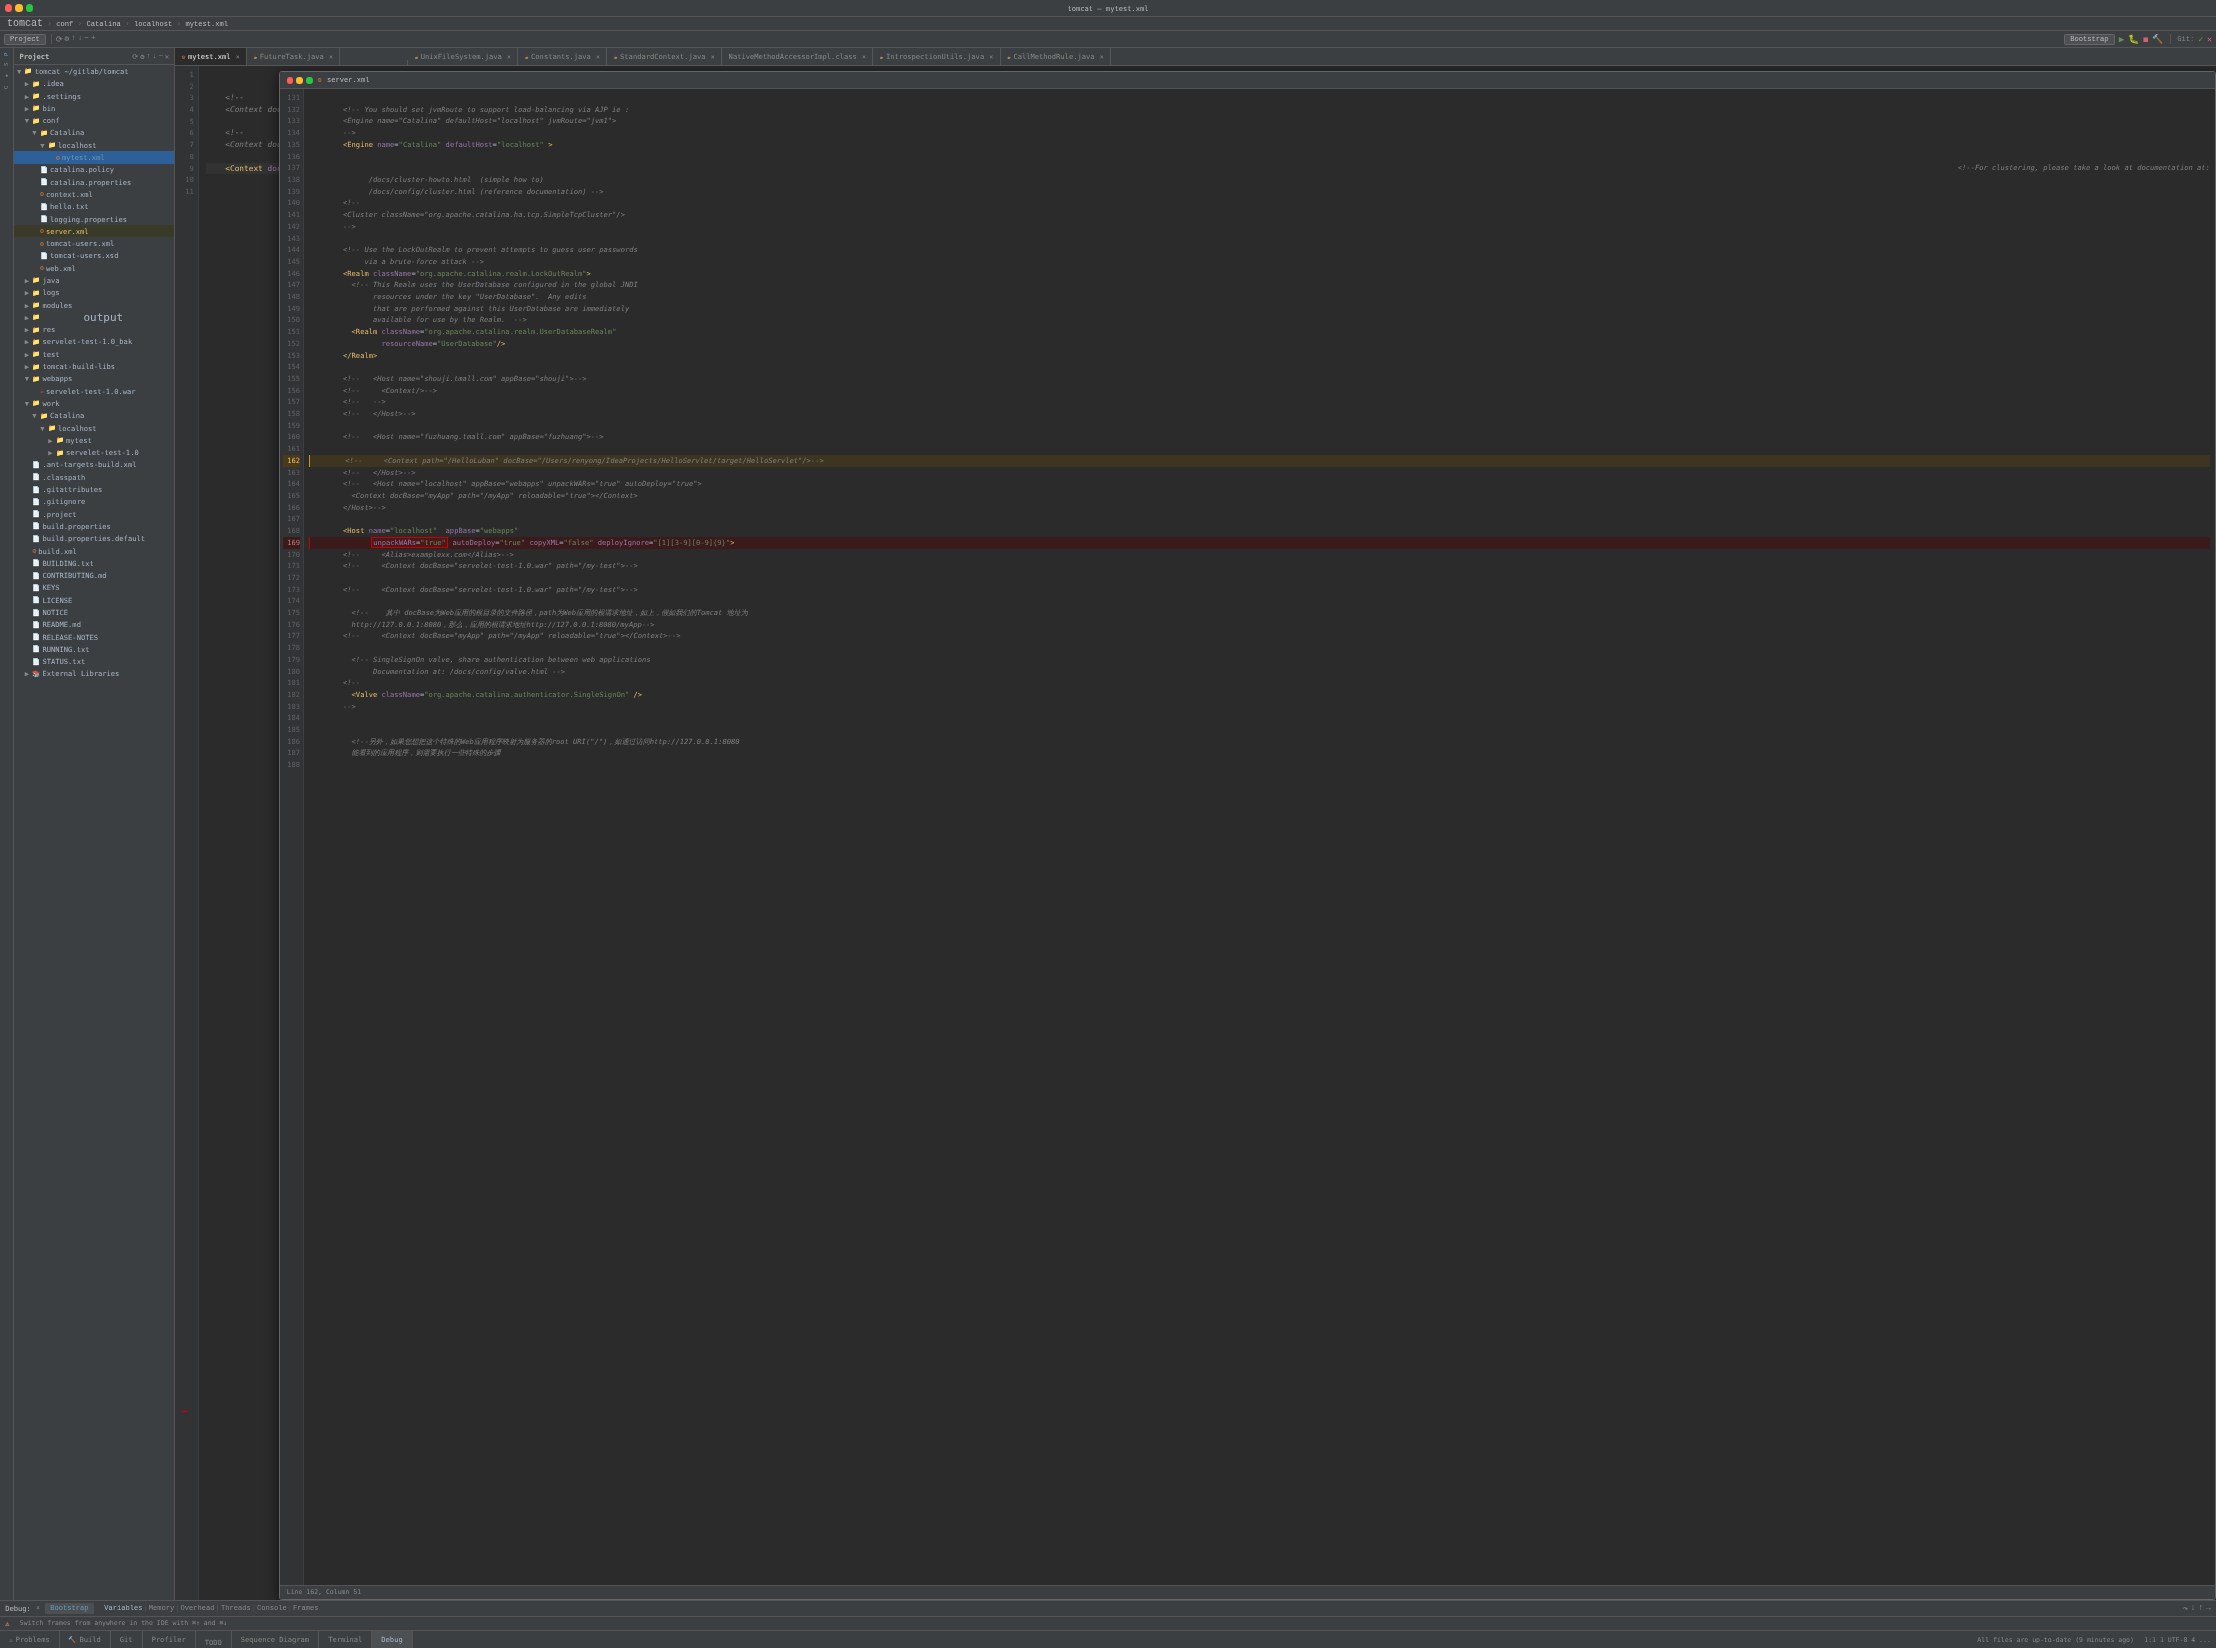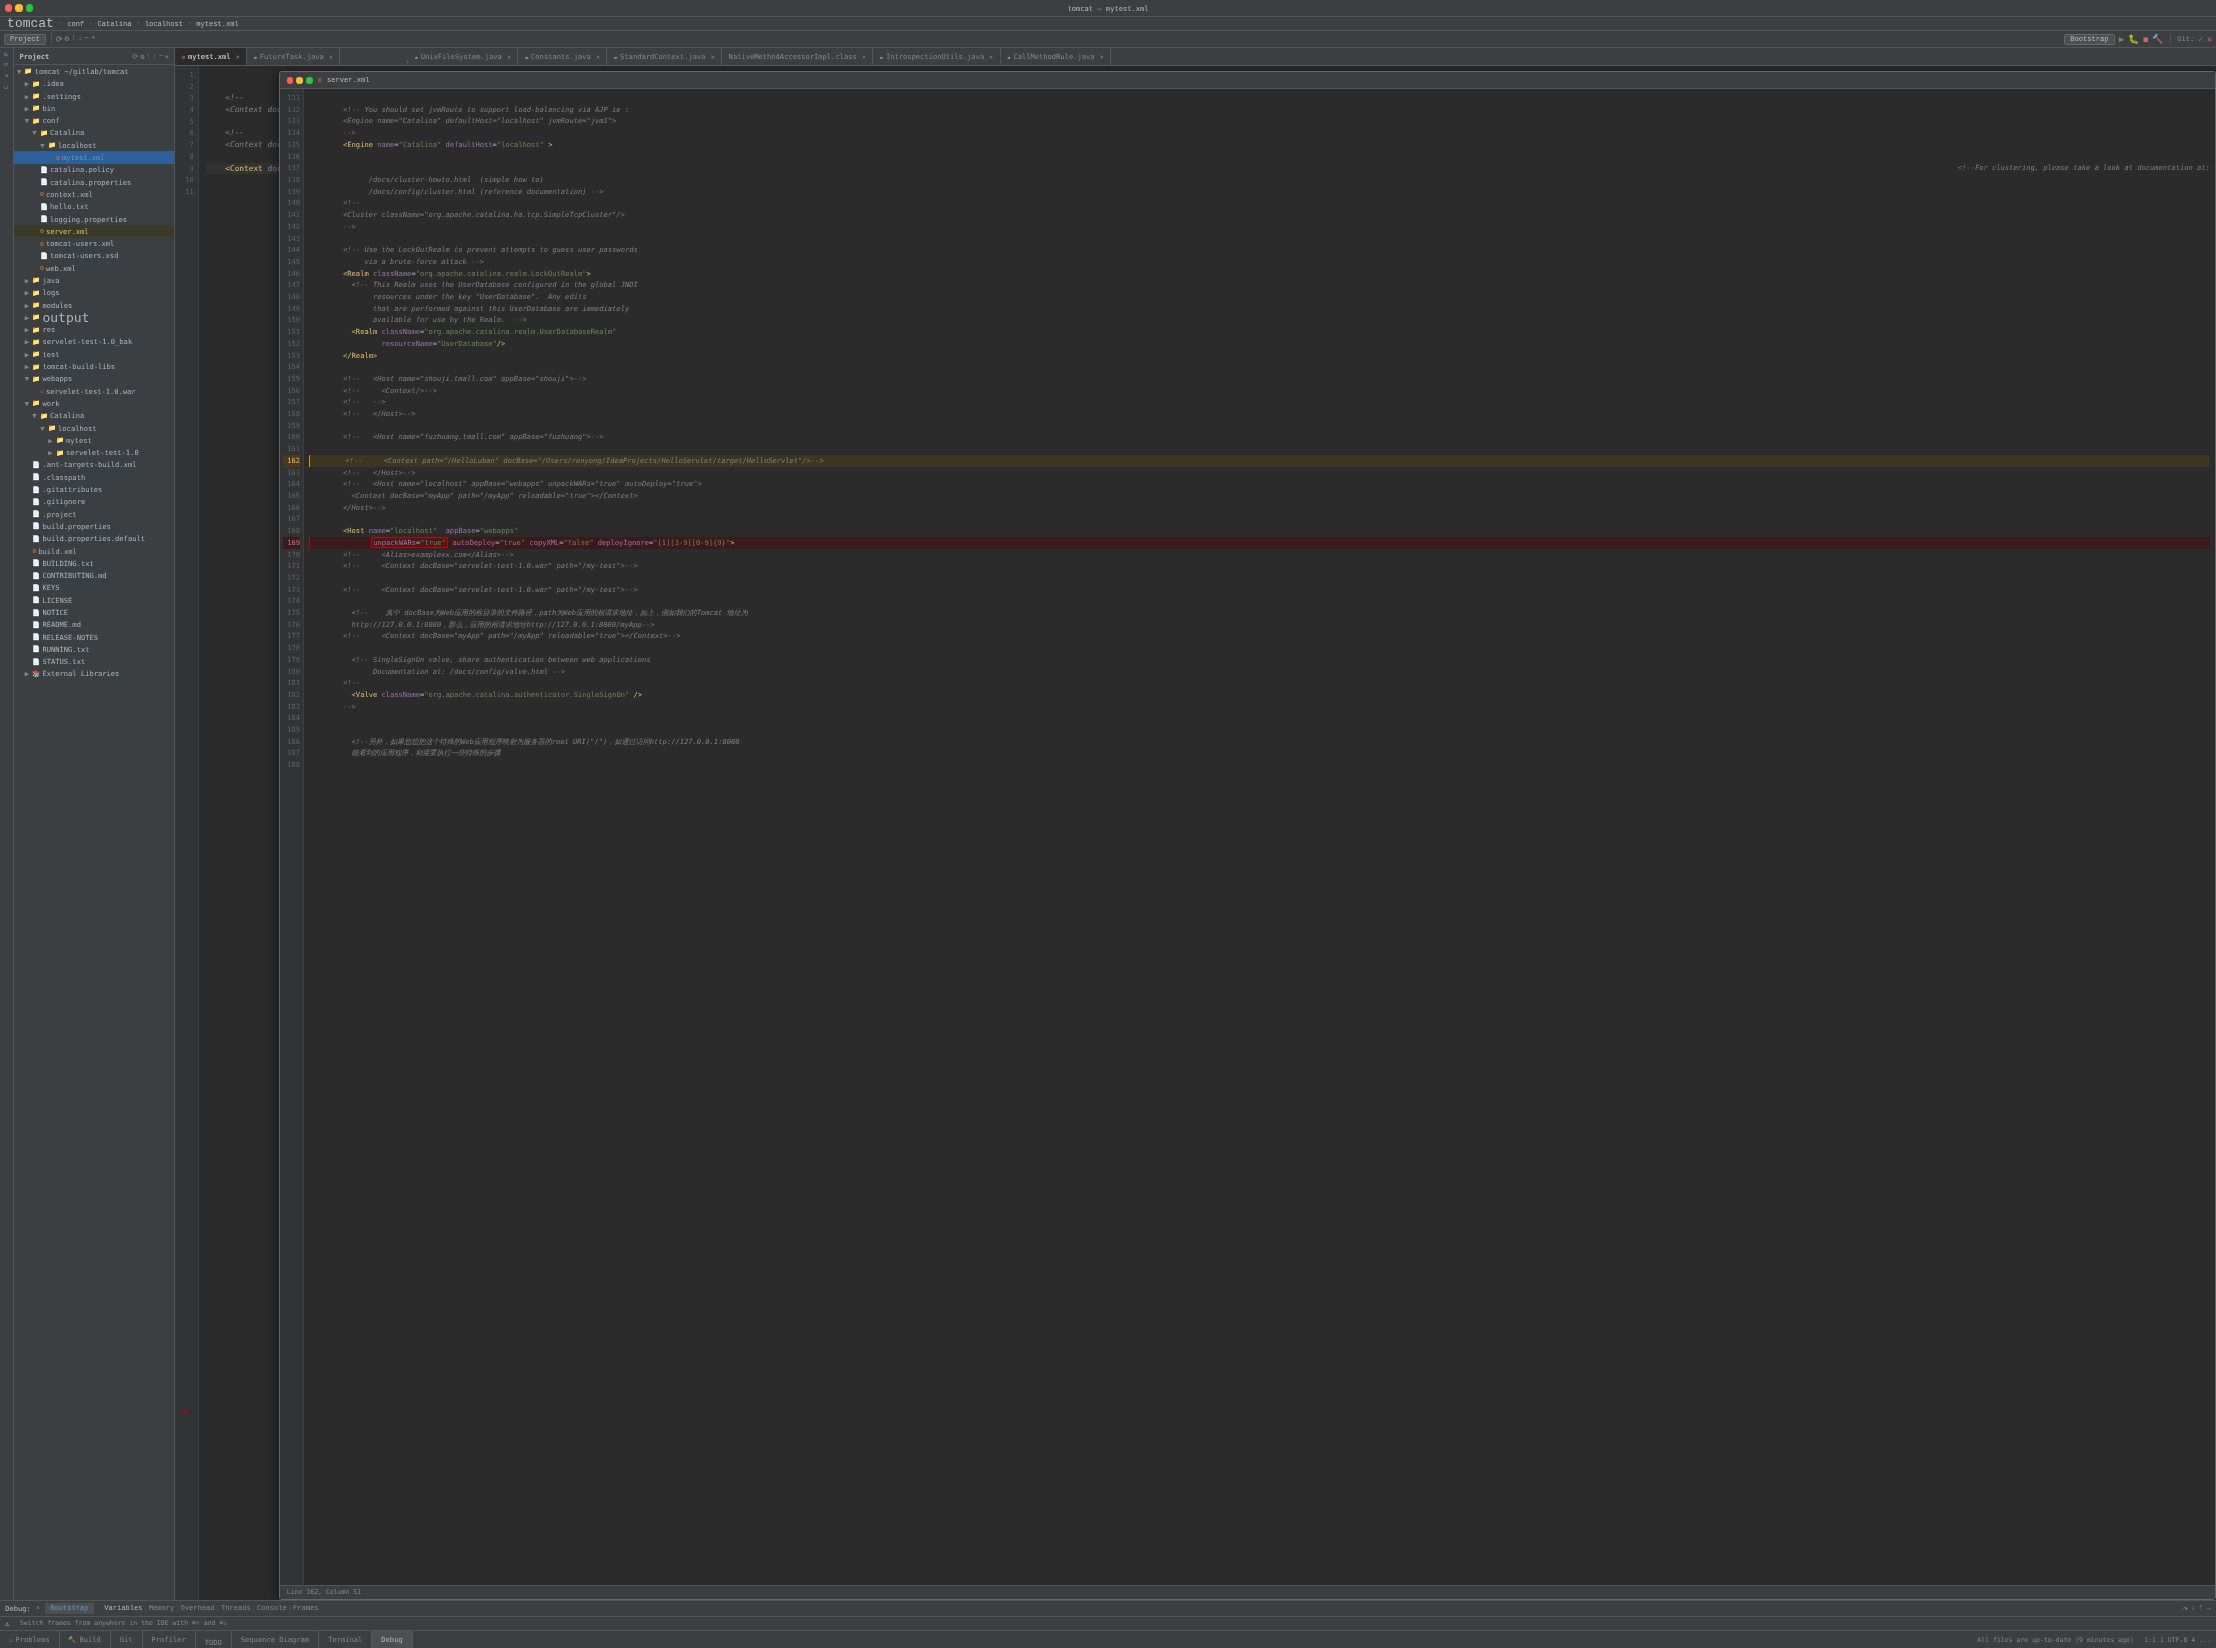--- a/index.html
+++ b/index.html
@@ -17,21 +17,21 @@
   <div style="background:#3c3f41;height:17px;display:flex;align-items:center;justify-content:center;border-bottom:0.6px solid #555;position:relative;flex-shrink:0;">
     <div style="position:absolute;left:5.2px;display:flex;gap:3.2px;align-items:center;">
       <button style="width:7.1px;height:7.1px;border-radius:50%;background:#ff5f57;border:none;cursor:pointer;"></button>
       <button style="width:7.1px;height:7.1px;border-radius:50%;background:#febc2e;border:none;cursor:pointer;"></button>
       <button style="width:7.1px;height:7.1px;border-radius:50%;background:#28c840;border:none;cursor:pointer;"></button>
     </div>
     <span style="color:#bbb;font-size:7.1px;font-family:monospace;">tomcat – mytest.xml</span>
   </div>
 
   <div style="background:#3c3f41;height:14.3px;display:flex;align-items:center;padding:0 3.9px;border-bottom:0.6px solid #555;flex-shrink:0;gap:1.3px;">
-    <span style="color:#bbb;font-size:13px;cursor:pointer;padding:0.6px 3.2px;border-radius:1.9px;">tomcat</span>
+    <span style="color:#bbb;font-size:10px;cursor:pointer;padding:0.6px 3.2px;border-radius:1.9px;">tomcat</span>
     <span style="color:#666;">›</span>
     <span style="color:#bbb;font-size:7.1px;cursor:pointer;padding:0.6px 3.2px;">conf</span>
     <span style="color:#666;">›</span>
     <span style="color:#bbb;font-size:7.1px;cursor:pointer;padding:0.6px 3.2px;">Catalina</span>
     <span style="color:#666;">›</span>
     <span style="color:#bbb;font-size:7.1px;cursor:pointer;padding:0.6px 3.2px;">localhost</span>
     <span style="color:#666;">›</span>
     <span style="color:#bbb;font-size:7.1px;cursor:pointer;padding:0.6px 3.2px;">mytest.xml</span>
   </div>
 
@@ -198,21 +198,21 @@
 
         <div style="display:flex;align-items:center;padding:0.6px 2.6px;padding-left:10.4px;height:12.3px;cursor:pointer;">
           <span style="color:#888;width:7.8px;display:inline-block;">▶</span>
           <span style="color:#ffc66d;margin-right:1.9px;font-size:6.5px;">📁</span>
           <span style="color:#a9b7c6;font-size:7.1px;">modules</span>
         </div>
 
         <div style="display:flex;align-items:center;padding:0.6px 2.6px;padding-left:10.4px;height:12.3px;cursor:pointer;">
           <span style="color:#888;width:7.8px;display:inline-block;">▶</span>
           <span style="color:#ffc66d;margin-right:1.9px;font-size:6.5px;">📁</span>
-          <span style="color:#a9b7c6;font-size:13px;">output</span>
+          <span style="color:#a9b7c6;font-size:11px;margin-left:41px;">output</span>
         </div>
 
         <div style="display:flex;align-items:center;padding:0.6px 2.6px;padding-left:10.4px;height:12.3px;cursor:pointer;">
           <span style="color:#888;width:7.8px;display:inline-block;">▶</span>
           <span style="color:#ffc66d;margin-right:1.9px;font-size:6.5px;">📁</span>
           <span style="color:#a9b7c6;font-size:7.1px;">res</span>
         </div>
 
         <div style="display:flex;align-items:center;padding:0.6px 2.6px;padding-left:10.4px;height:12.3px;cursor:pointer;">
           <span style="color:#888;width:7.8px;display:inline-block;">▶</span>

